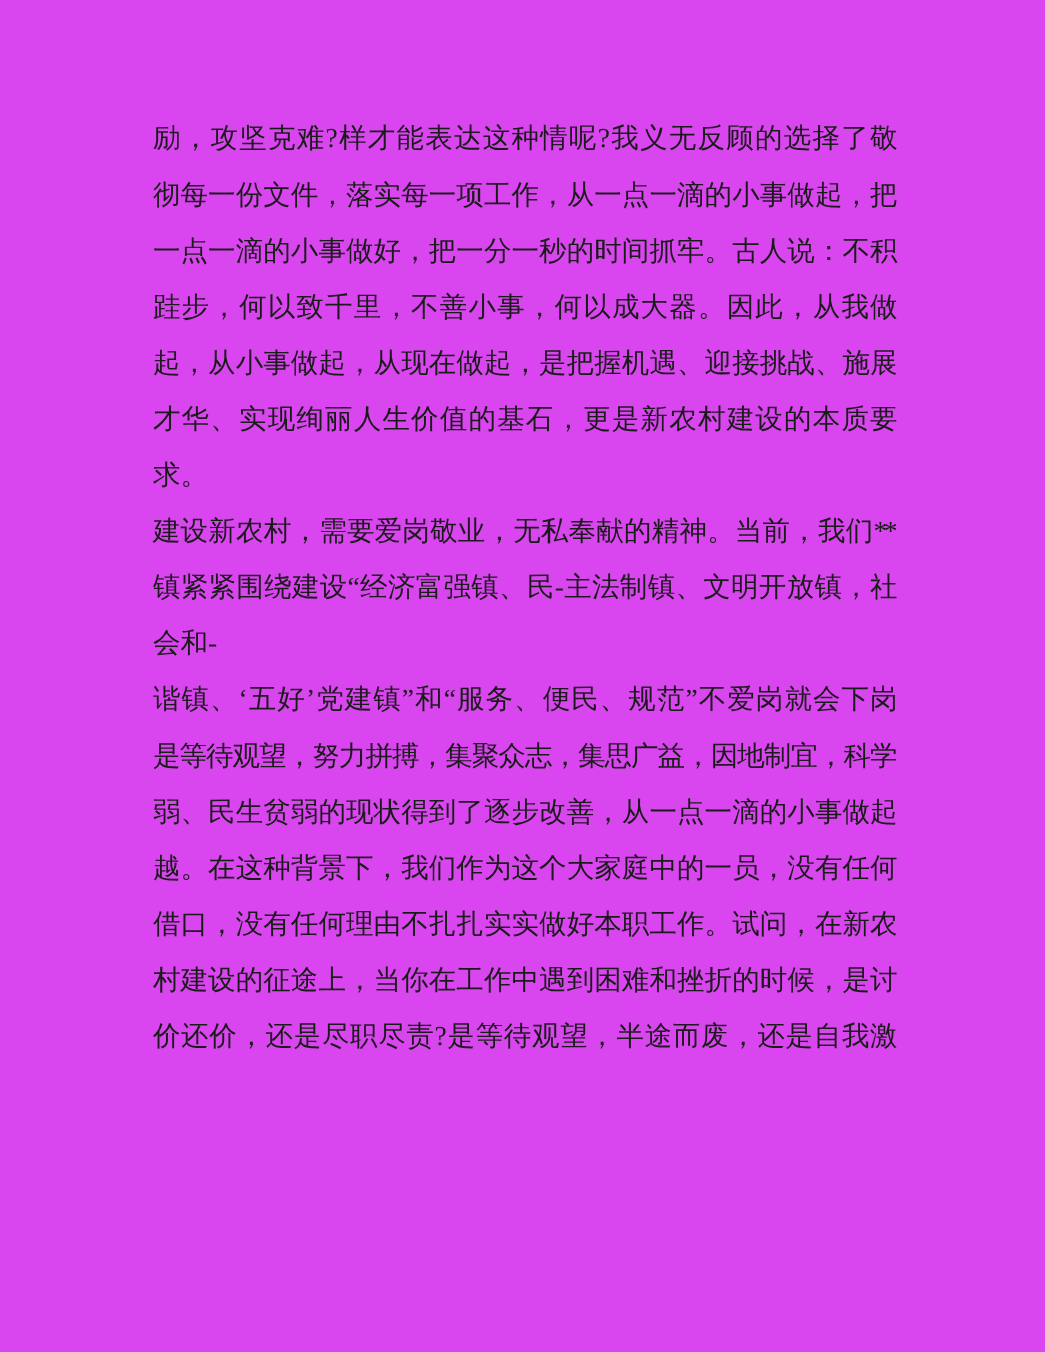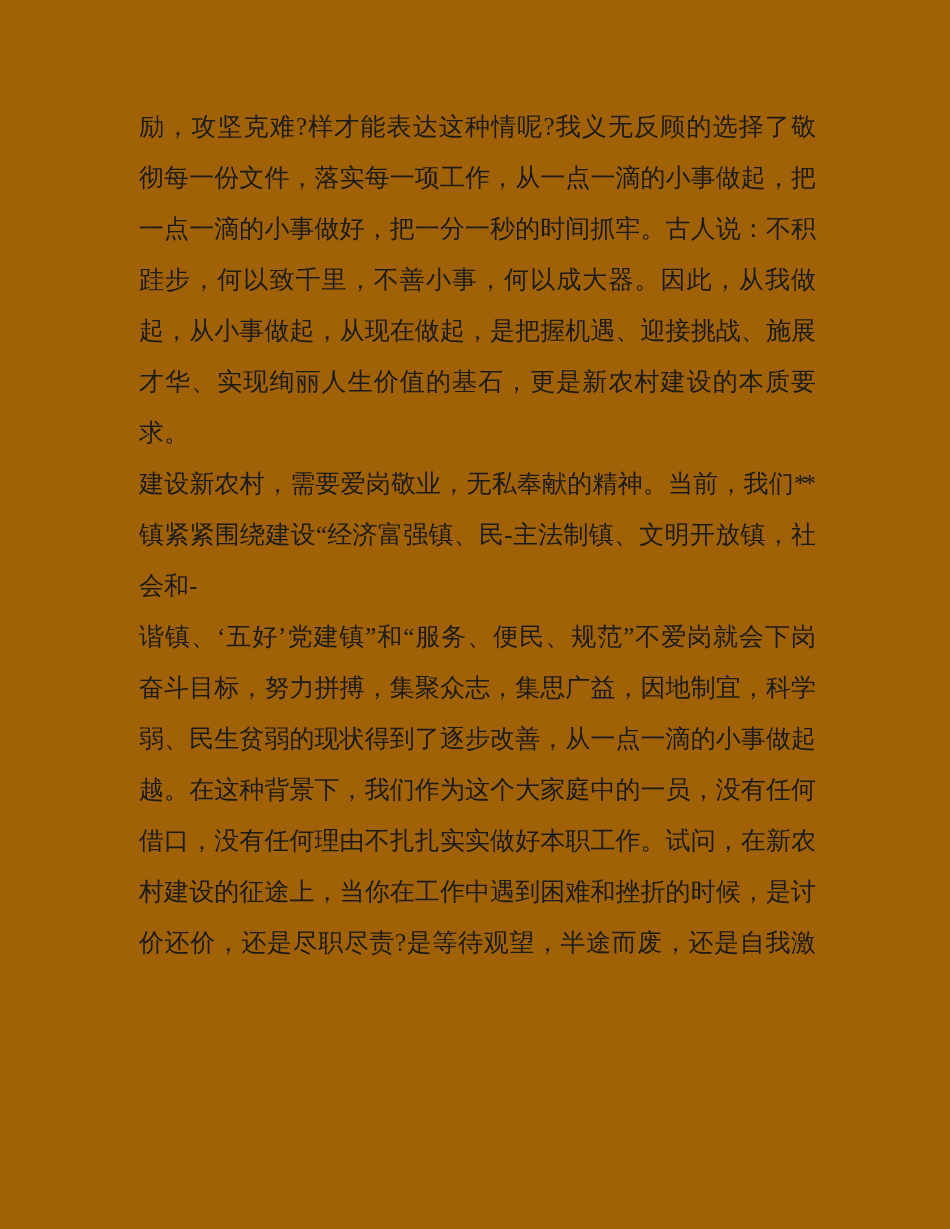--- a/index.html
+++ b/index.html
@@ -4,21 +4,21 @@
 <style>
   html, body {
     margin: 0;
     padding: 0;
     background: #ffffff;
   }
   .page {
     position: relative;
     width: 950px;
     height: 1229px;
-    background: #a16207;
+    background: #d946ef;
     overflow: hidden;
     font-family: "Liberation Serif", "DejaVu Serif", serif;
   }
   .text-block {
     position: absolute;
     left: 139px;
     top: 101px;
     width: 674px;
   }
   .line {
@@ -46,20 +46,20 @@
     <div class="line">彻每一份文件，落实每一项工作，从一点一滴的小事做起，把</div>
     <div class="line">一点一滴的小事做好，把一分一秒的时间抓牢。古人说：不积</div>
     <div class="line">跬步，何以致千里，不善小事，何以成大器。因此，从我做</div>
     <div class="line">起，从小事做起，从现在做起，是把握机遇、迎接挑战、施展</div>
     <div class="line">才华、实现绚丽人生价值的基石，更是新农村建设的本质要</div>
     <div class="line line--end">求。</div>
     <div class="line">建设新农村，需要爱岗敬业，无私奉献的精神。当前，我们**</div>
     <div class="line">镇紧紧围绕建设“经济富强镇、民-主法制镇、文明开放镇，社</div>
     <div class="line line--end">会和-</div>
     <div class="line">谐镇、‘五好’党建镇”和“服务、便民、规范”不爱岗就会下岗</div>
-    <div class="line">奋斗目标，努力拼搏，集聚众志，集思广益，因地制宜，科学</div>
+    <div class="line">是等待观望，努力拼搏，集聚众志，集思广益，因地制宜，科学</div>
     <div class="line">弱、民生贫弱的现状得到了逐步改善，从一点一滴的小事做起</div>
     <div class="line">越。在这种背景下，我们作为这个大家庭中的一员，没有任何</div>
     <div class="line">借口，没有任何理由不扎扎实实做好本职工作。试问，在新农</div>
     <div class="line">村建设的征途上，当你在工作中遇到困难和挫折的时候，是讨</div>
     <div class="line">价还价，还是尽职尽责?是等待观望，半途而废，还是自我激</div>
   </div>
 </div>
 
 </body></html>

